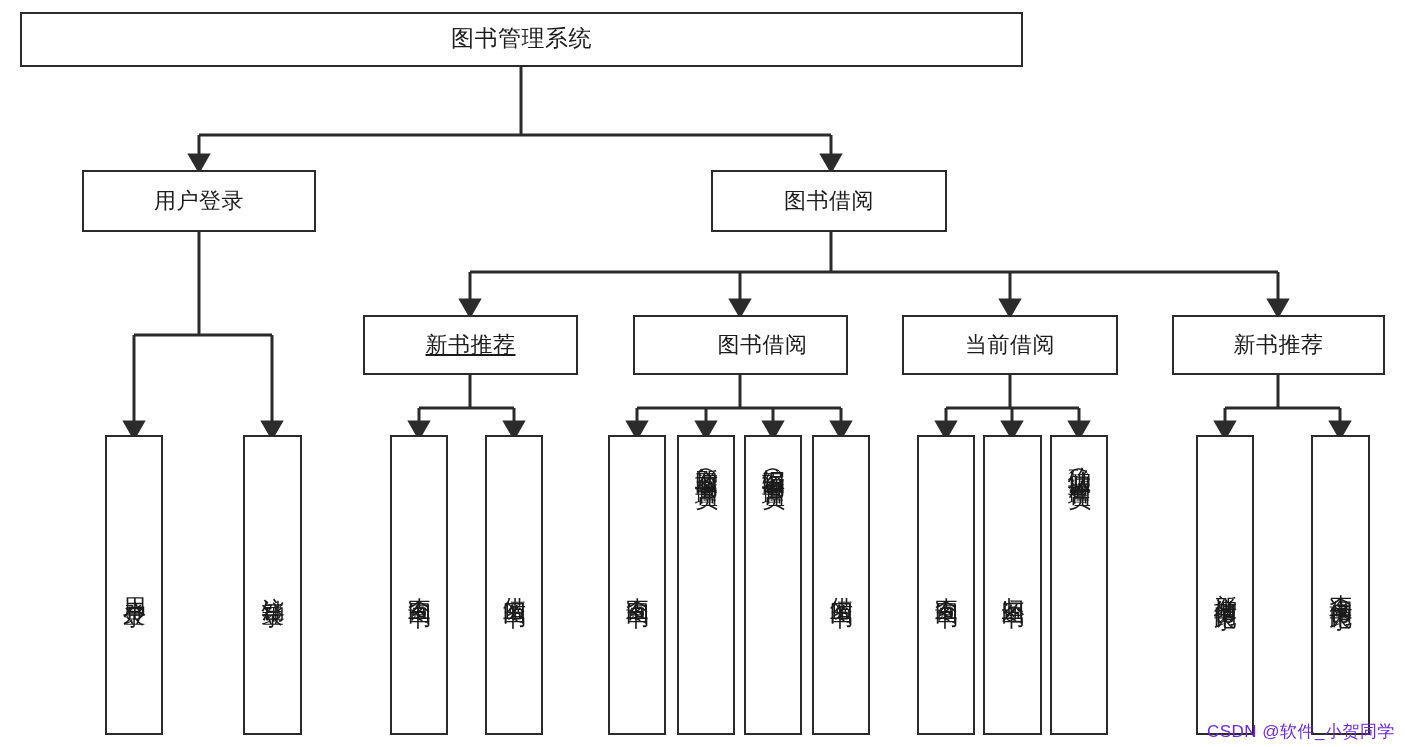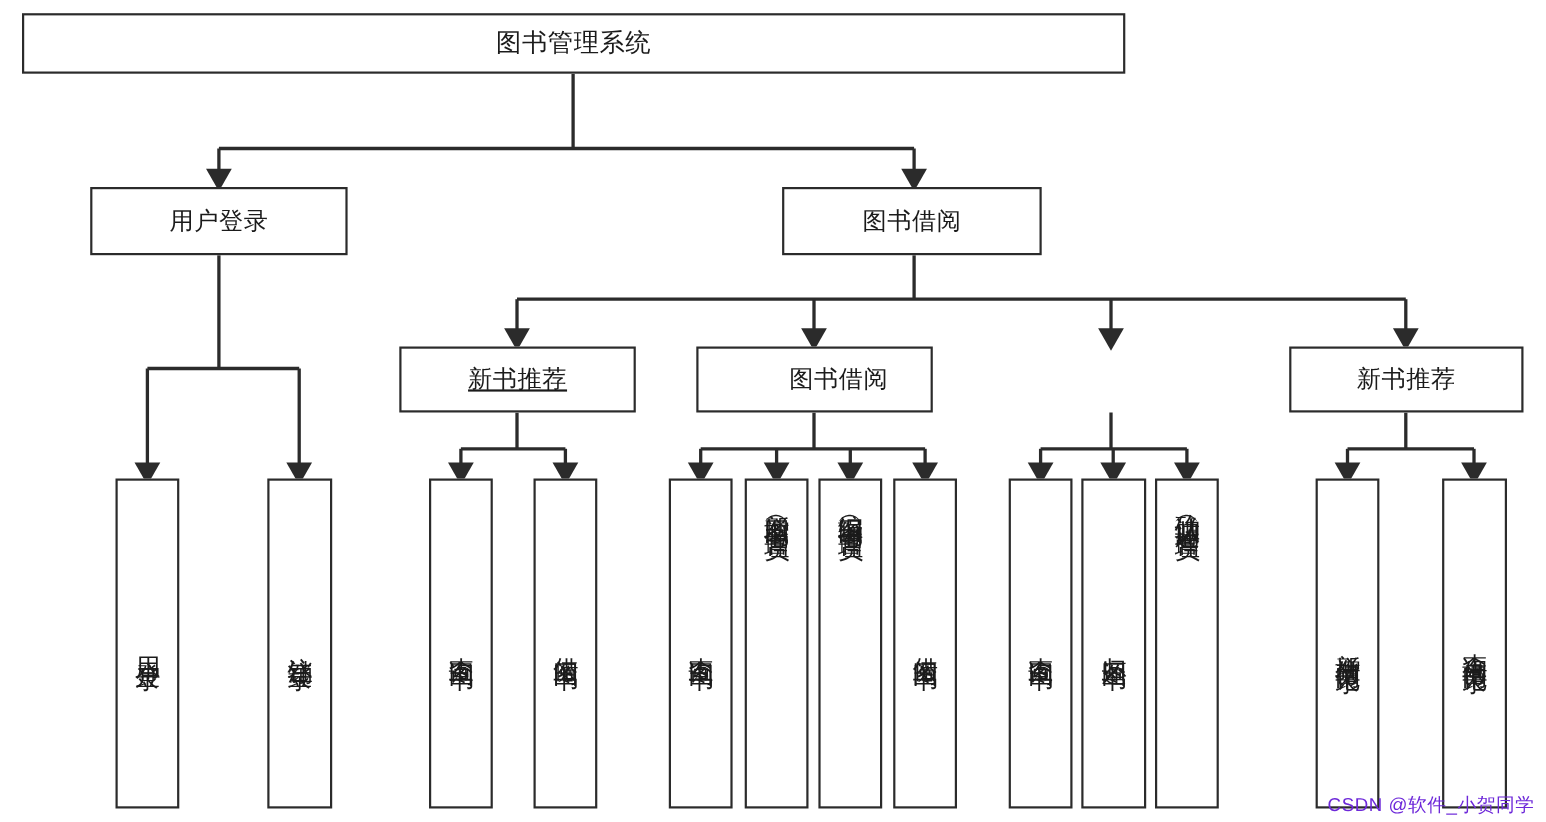--- a/index.html
+++ b/index.html
@@ -140,20 +140,23 @@
   <div class="node horiz" style="left:711px; top:170px; width:236px; height:62px;">
     <span class="label">图书借阅</span>
   </div>
 
   <div class="node horiz" style="left:363px; top:315px; width:215px; height:60px;text-decoration:underline;">
     <span class="label">新书推荐</span>
   </div>
   <div class="node horiz" style="left:633px; top:315px; width:215px; height:60px;padding-left:44px;">
     <span class="label">图书借阅</span>
   </div>
+  <div class="node horiz" style="left:902px; top:315px; width:216px; height:60px;">
+    <span class="label">当前借阅</span>
+  </div>
   <div class="node horiz" style="left:1172px; top:315px; width:213px; height:60px;">
     <span class="label">新书推荐</span>
   </div>
 
   <div class="node vert centered" style="left:105px; top:435px; width:58px; height:300px;">
     <span class="label">用户登录</span>
   </div>
   <div class="node vert centered" style="left:243px; top:435px; width:59px; height:300px;">
     <span class="label">注销登录</span>
   </div>

